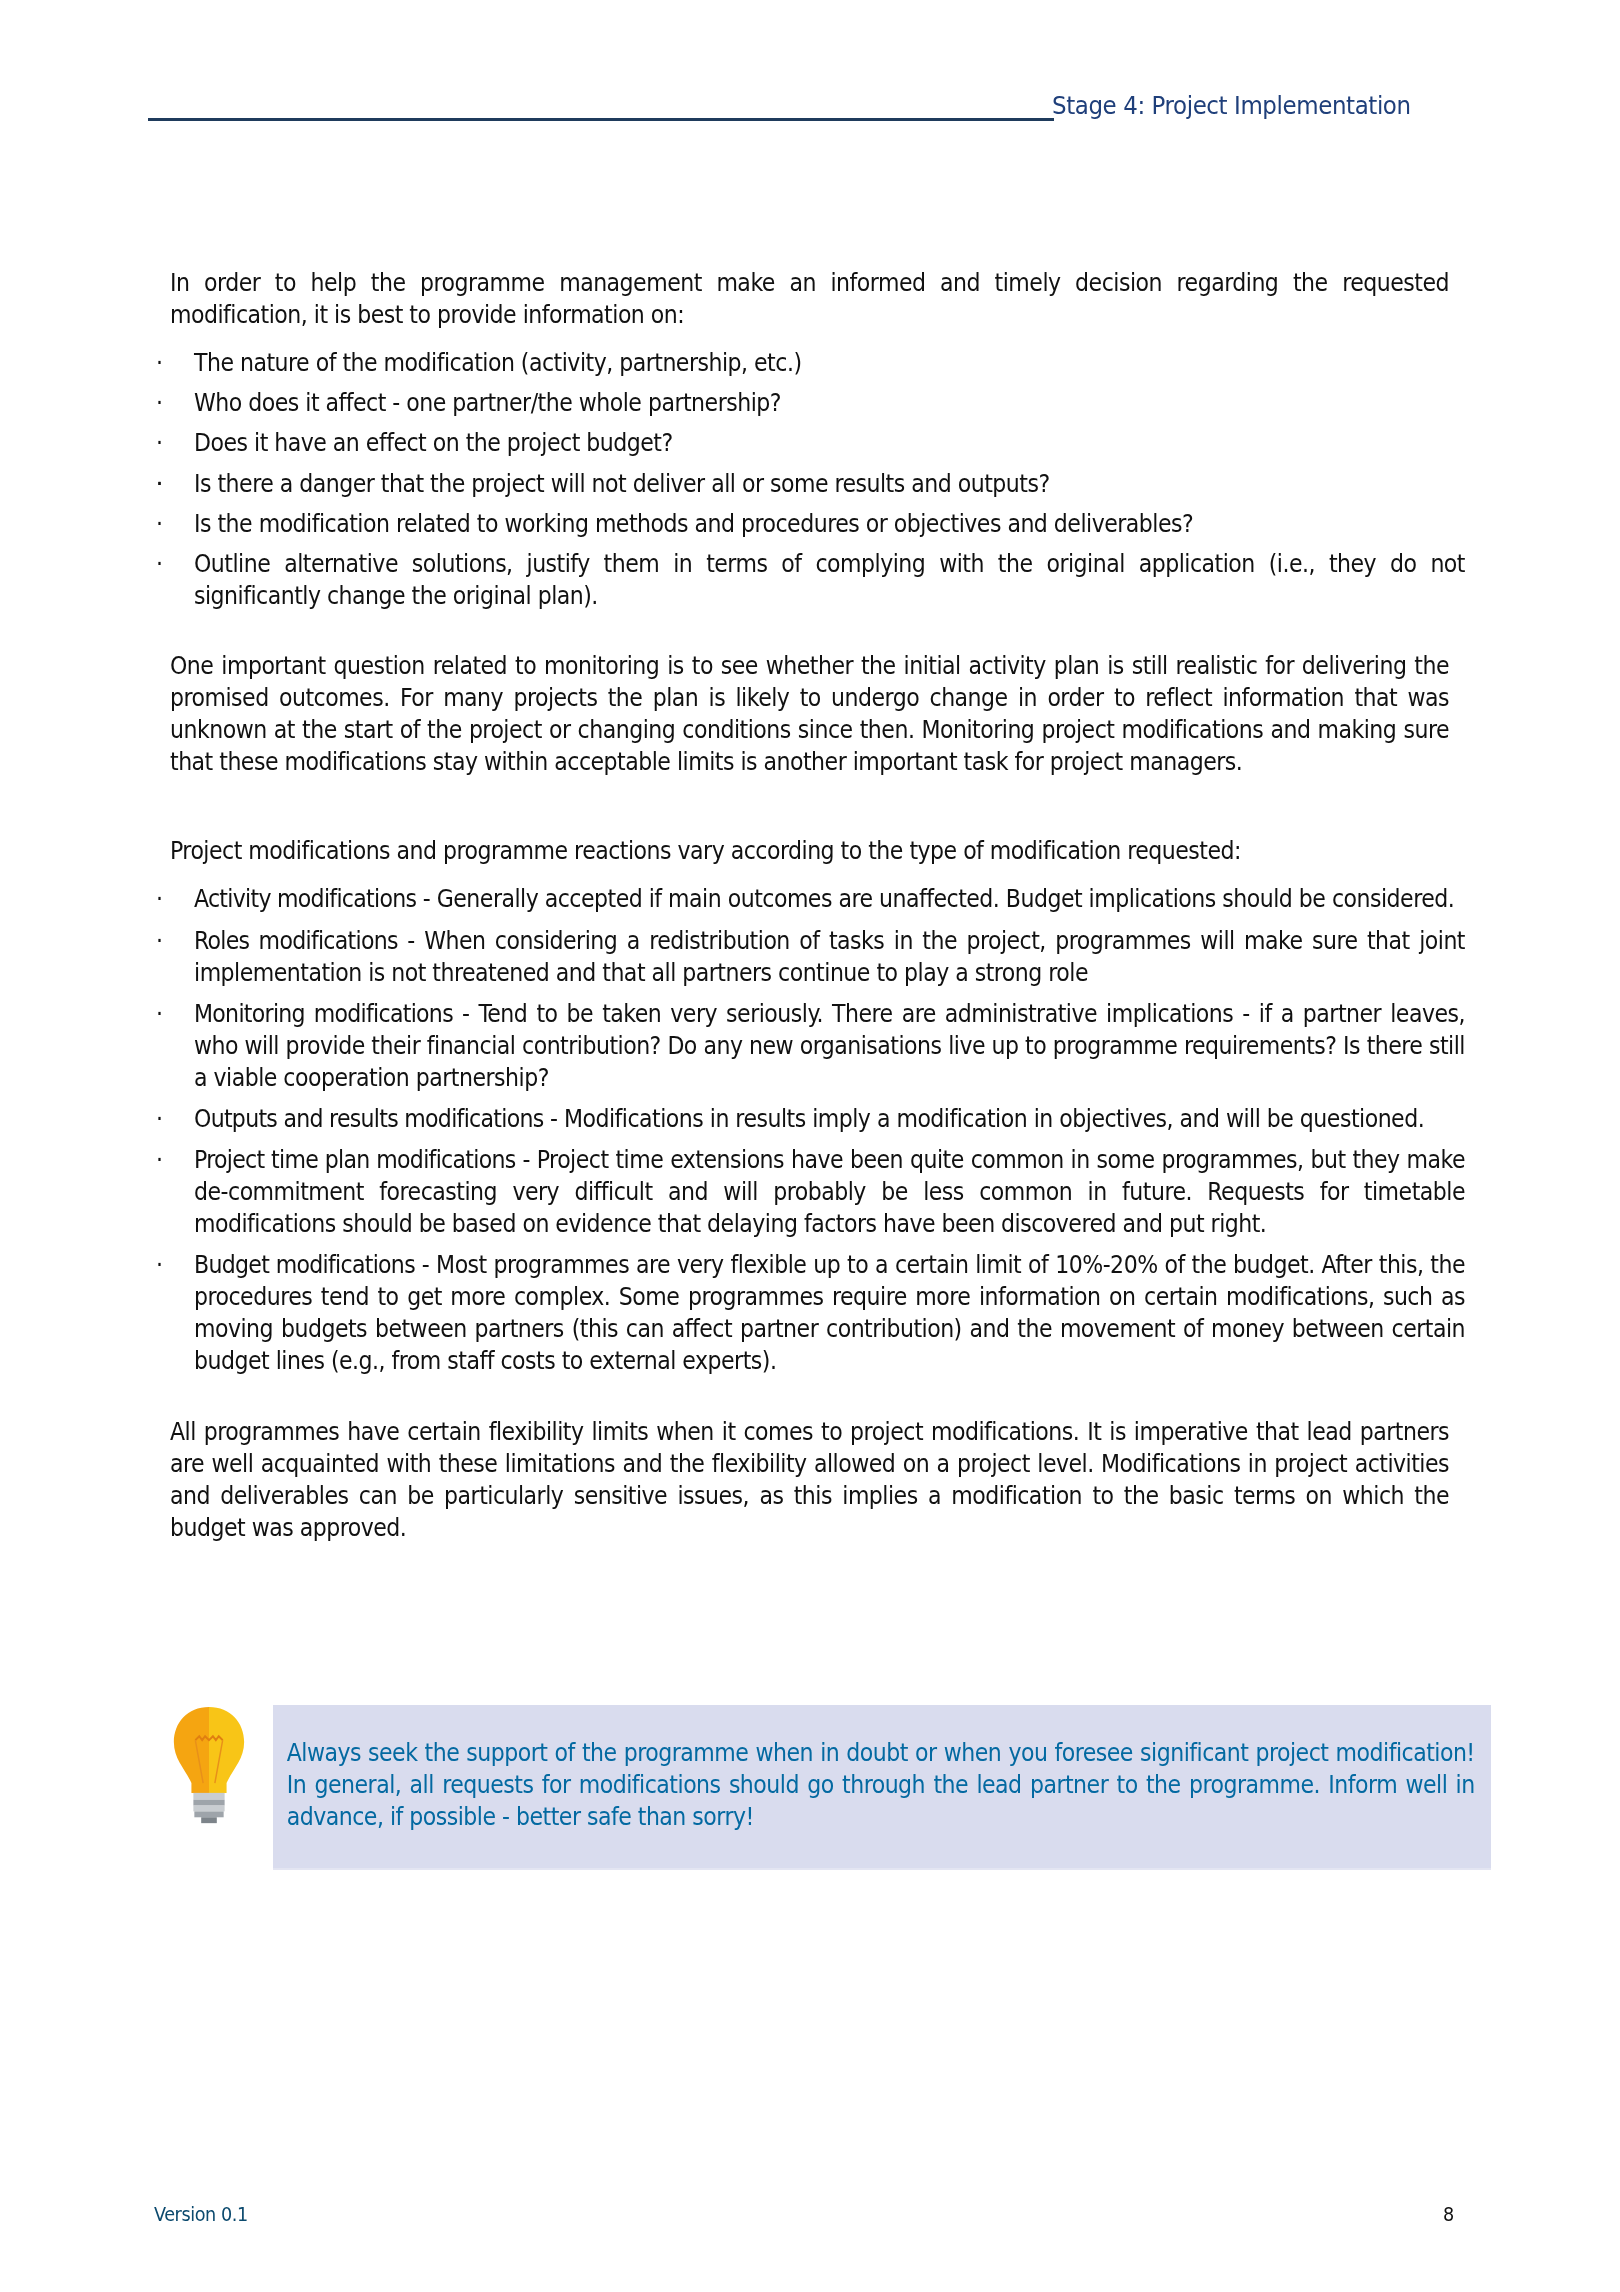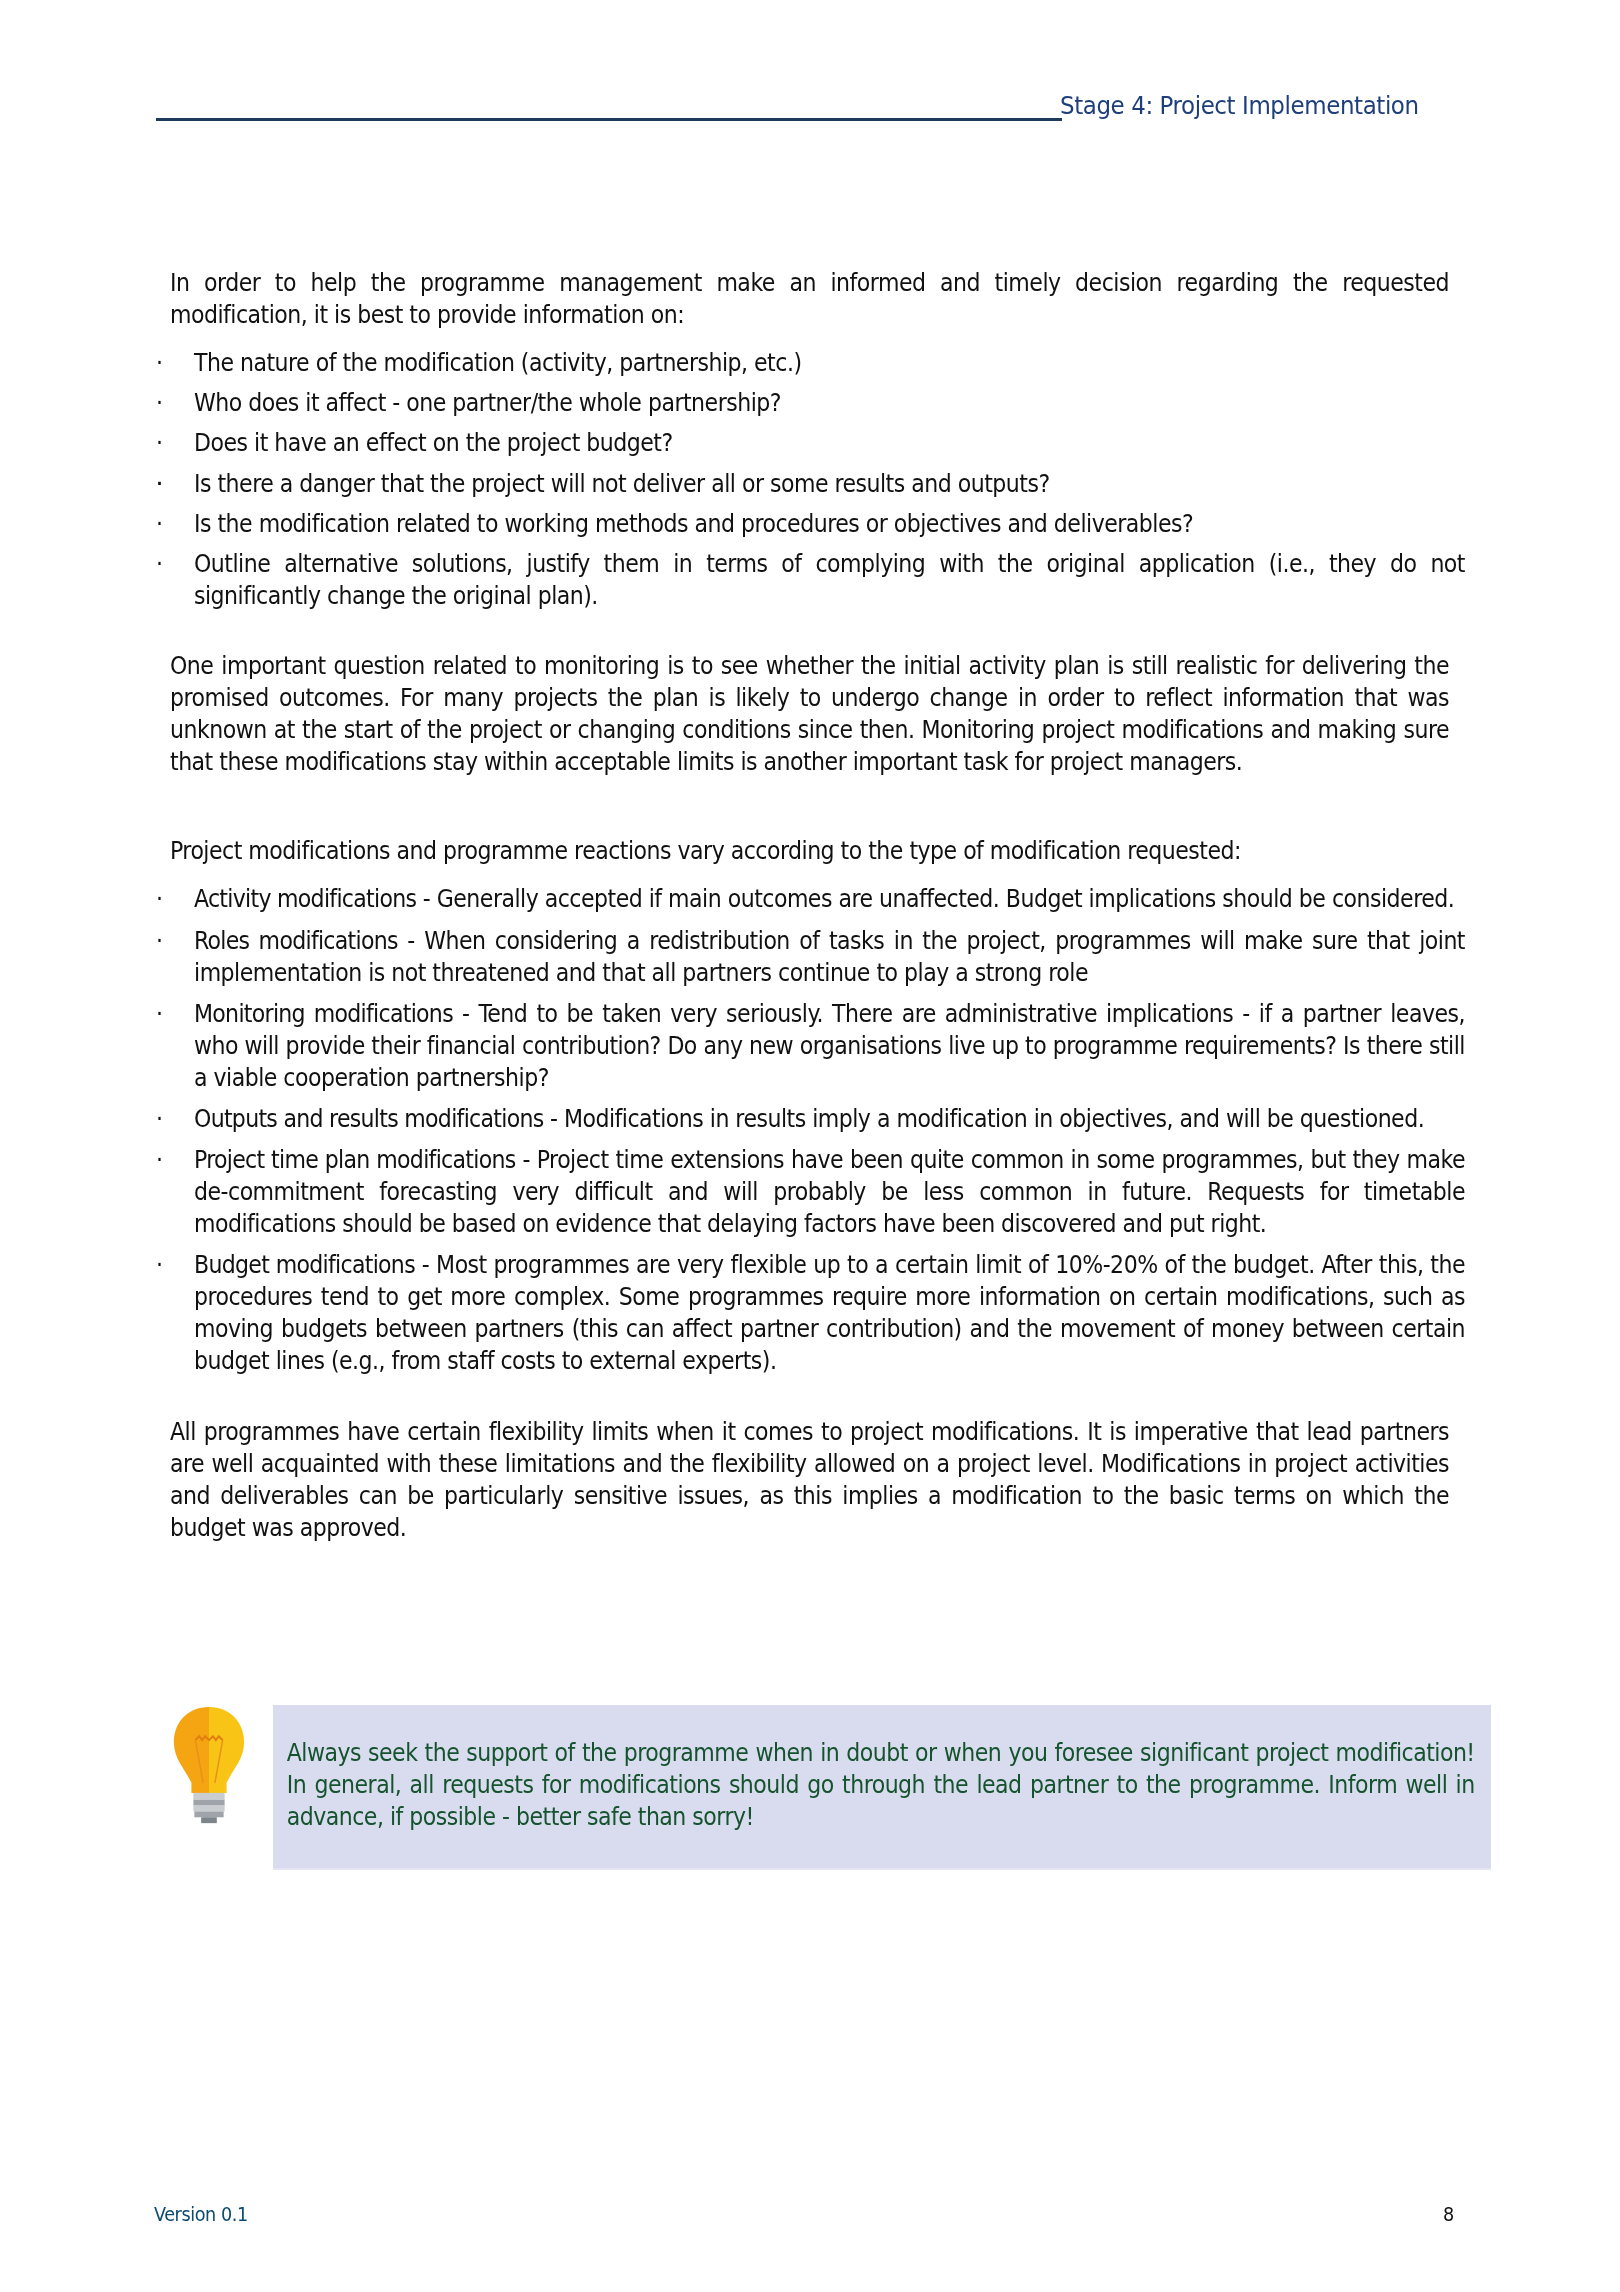--- a/index.html
+++ b/index.html
@@ -17,21 +17,21 @@
   }
   .page {
     position: absolute;
     left: 0; top: 0;
     width: 1620px;
     height: 2293px;
   }
   
   .header {
     position: absolute;
-    left: 156px;
+    left: 148px;
     top: 90px;
     width: 1308px;
     height: 33px;
   }
   .header-rule {
     position: absolute;
     left: 0;
     top: 28px;
     width: 906px;
     height: 2.9px;
@@ -118,21 +118,21 @@
   .tip-text {
     position: absolute;
     left: 13.7px;
     top: 32px;
     width: 1188px;
     margin: 0;
     font-size: 24.5px;
     line-height: 32px;
     text-align: justify;
     letter-spacing: -0.5px;
-    color: #14532d;
+    color: #0369a1;
   }
 
   
   .footer-left {
     position: absolute;
     left: 154px;
     top: 2202px;
     font-size: 19.6px;
     line-height: 25.5px;
     letter-spacing: -0.4px;

